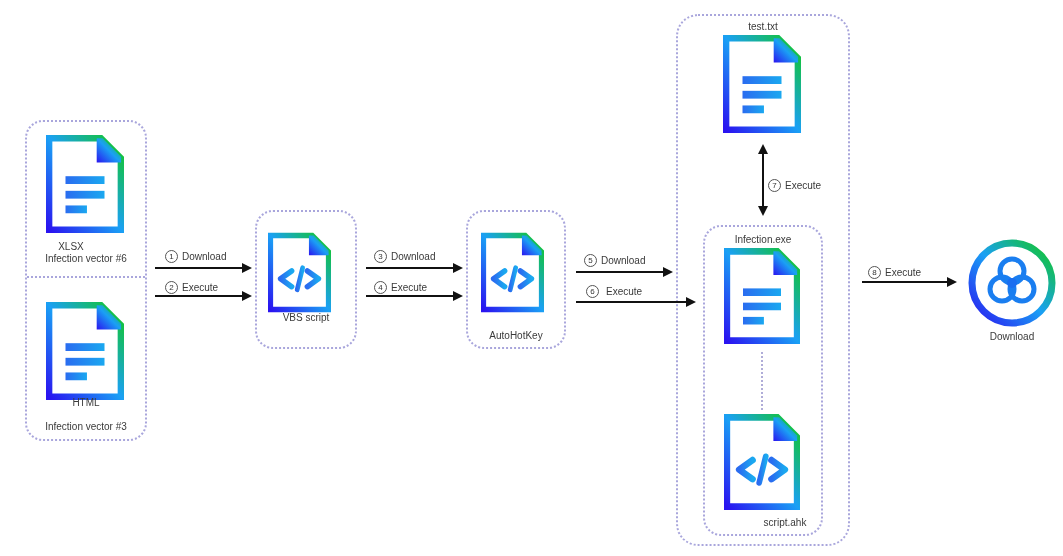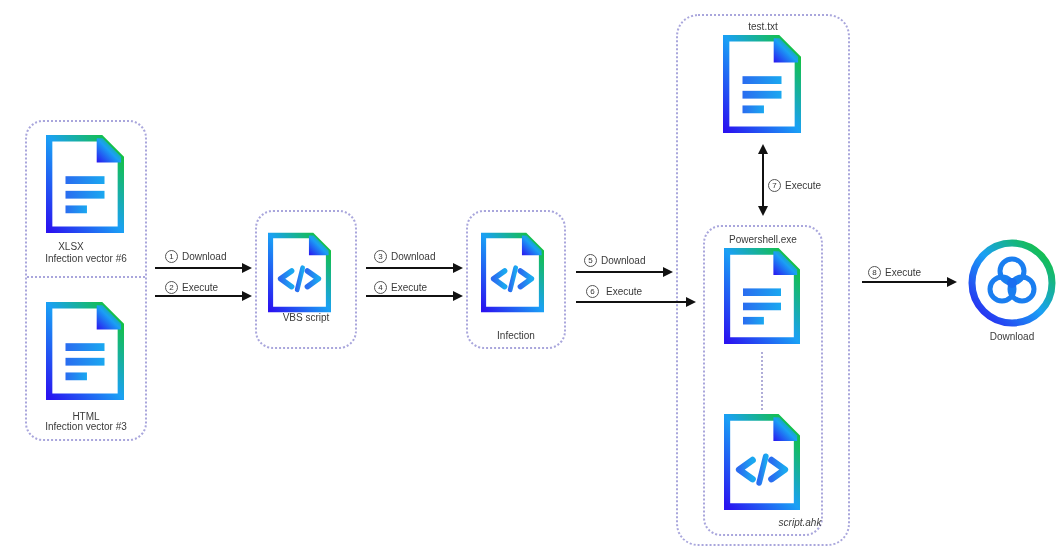--- a/index.html
+++ b/index.html
@@ -55,51 +55,51 @@
 <div class="box" style="left:25px;top:120px;width:122px;height:321px;"></div>
 <div class="divider" style="left:27px;top:276px;width:118px;"></div>
 <svg class="icon" style="left:46px;top:135px" width="78" height="98">
     <use href="#doc"></use>
   </svg>
 <div class="label" style="left:10px;top:241px;width:122px;">XLSX</div>
 <div class="label" style="left:25px;top:253px;width:122px;">Infection vector #6</div>
 <svg class="icon" style="left:46px;top:302px" width="78" height="98">
     <use href="#doc"></use>
   </svg>
-<div class="label" style="left:25px;top:411px;width:122px;">HTML</div>
+<div class="label" style="left:25px;top:397px;width:122px;">HTML</div>
 <div class="label" style="left:25px;top:421px;width:122px;">Infection vector #3</div>
 
 <div class="box" style="left:255px;top:210px;width:102px;height:139px;"></div>
 <svg class="icon" style="left:268px;top:223px" width="63" height="99">
     <use href="#code"></use>
   </svg>
 <div class="label" style="left:255px;top:312px;width:102px;">VBS script</div>
 
 <div class="box" style="left:466px;top:210px;width:100px;height:139px;"></div>
 <svg class="icon" style="left:481px;top:223px" width="63" height="99">
     <use href="#code"></use>
   </svg>
-<div class="label" style="left:466px;top:330px;width:100px;">Infection</div>
+<div class="label" style="left:466px;top:330px;width:100px;">AutoHotKey</div>
 
 <div class="box" style="left:676px;top:14px;width:174px;height:532px;border-radius:22px;"></div>
 <div class="label" style="left:676px;top:21px;width:174px;">test.txt</div>
 <svg class="icon" style="left:723px;top:35px" width="78" height="98">
     <use href="#doc"></use>
   </svg>
 
 <div class="box" style="left:703px;top:225px;width:120px;height:311px;"></div>
-<div class="label" style="left:703px;top:234px;width:120px;">Powershell.exe</div>
+<div class="label" style="left:703px;top:234px;width:120px;">Infection.exe</div>
 <svg class="icon" style="left:724px;top:248px" width="76" height="96">
     <use href="#doc"></use>
   </svg>
 <div class="vline" style="left:761px;top:352px;height:58px;"></div>
 <svg class="icon" style="left:724px;top:414px" width="76" height="96">
     <use href="#code"></use>
   </svg>
-<div class="label" style="left:740px;top:517px;width:120px;font-style:italic;">script.ahk</div>
+<div class="label" style="left:725px;top:517px;width:120px;">script.ahk</div>
 
 <svg class="icon" style="left:967px;top:238px" width="90" height="90" viewBox="0 0 90 90">
   <defs>
     <linearGradient id="dg" x1="0" y1="1" x2="1" y2="0">
       <stop offset="0" stop-color="#2a14f0"></stop>
         <stop offset="0.5" stop-color="#1aa0f5"></stop>
         <stop offset="1" stop-color="#12c81e"></stop>
     </linearGradient>
   </defs>
   <circle cx="45" cy="45" r="40" fill="none" stroke="url(#dg)" stroke-width="7"></circle>

